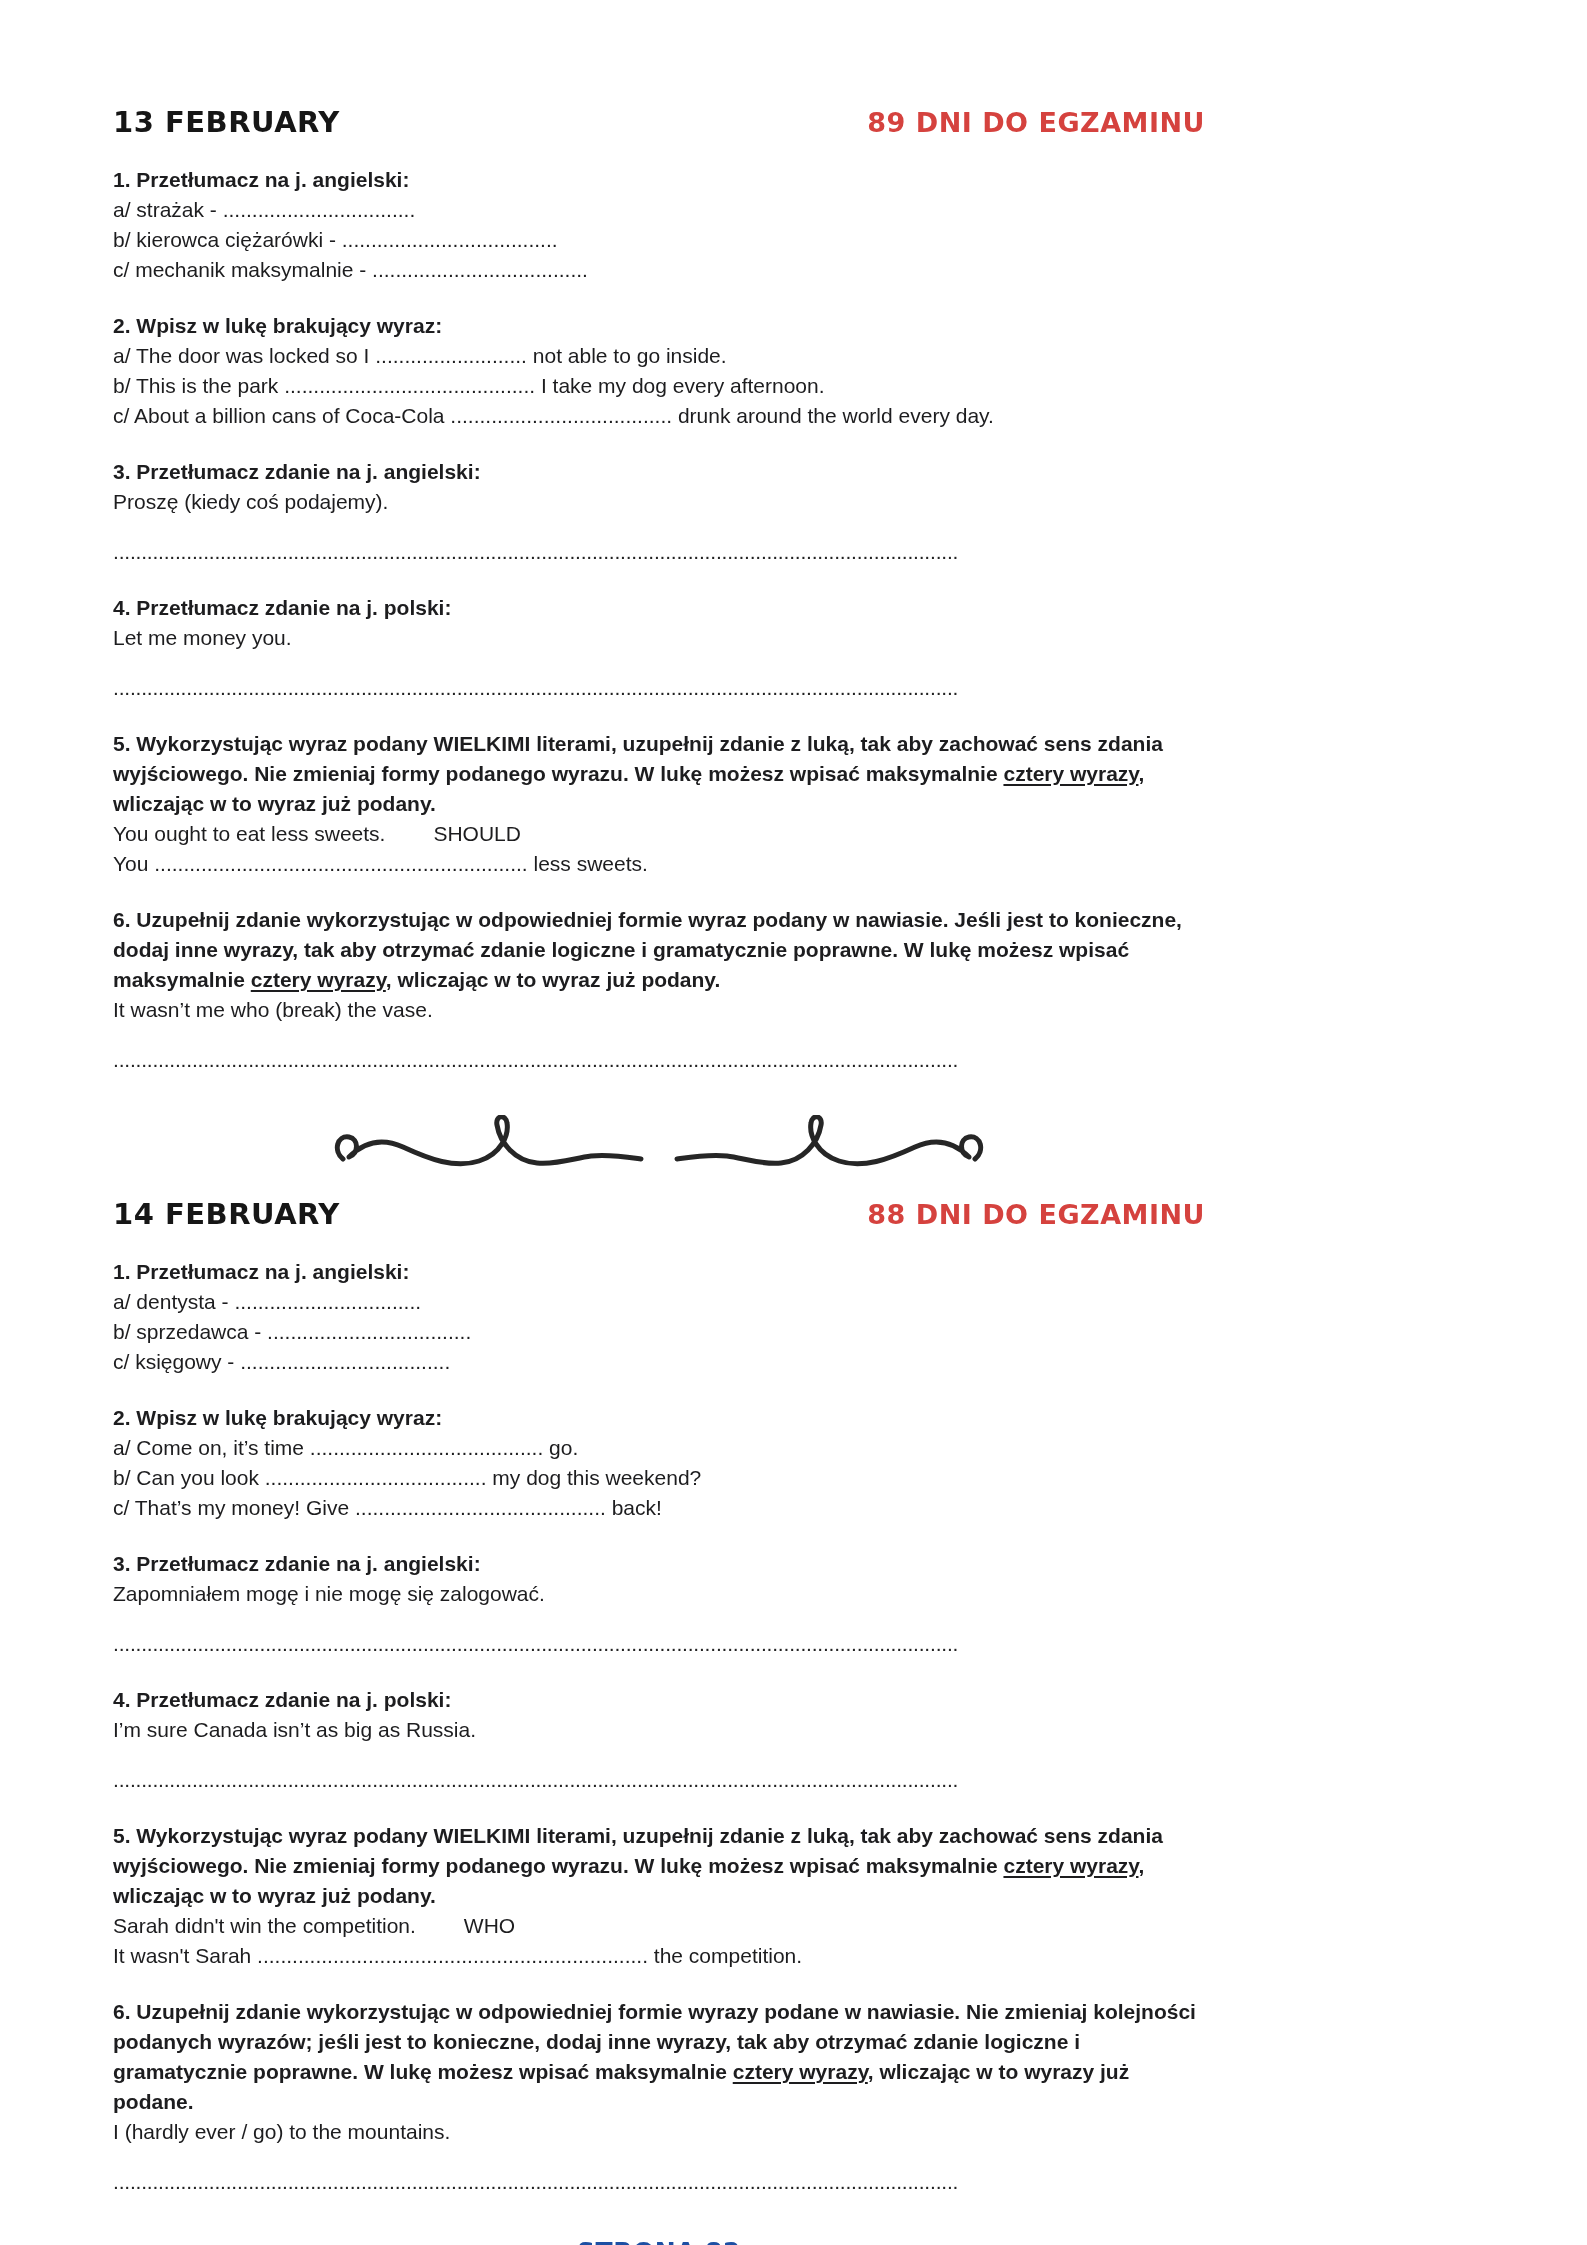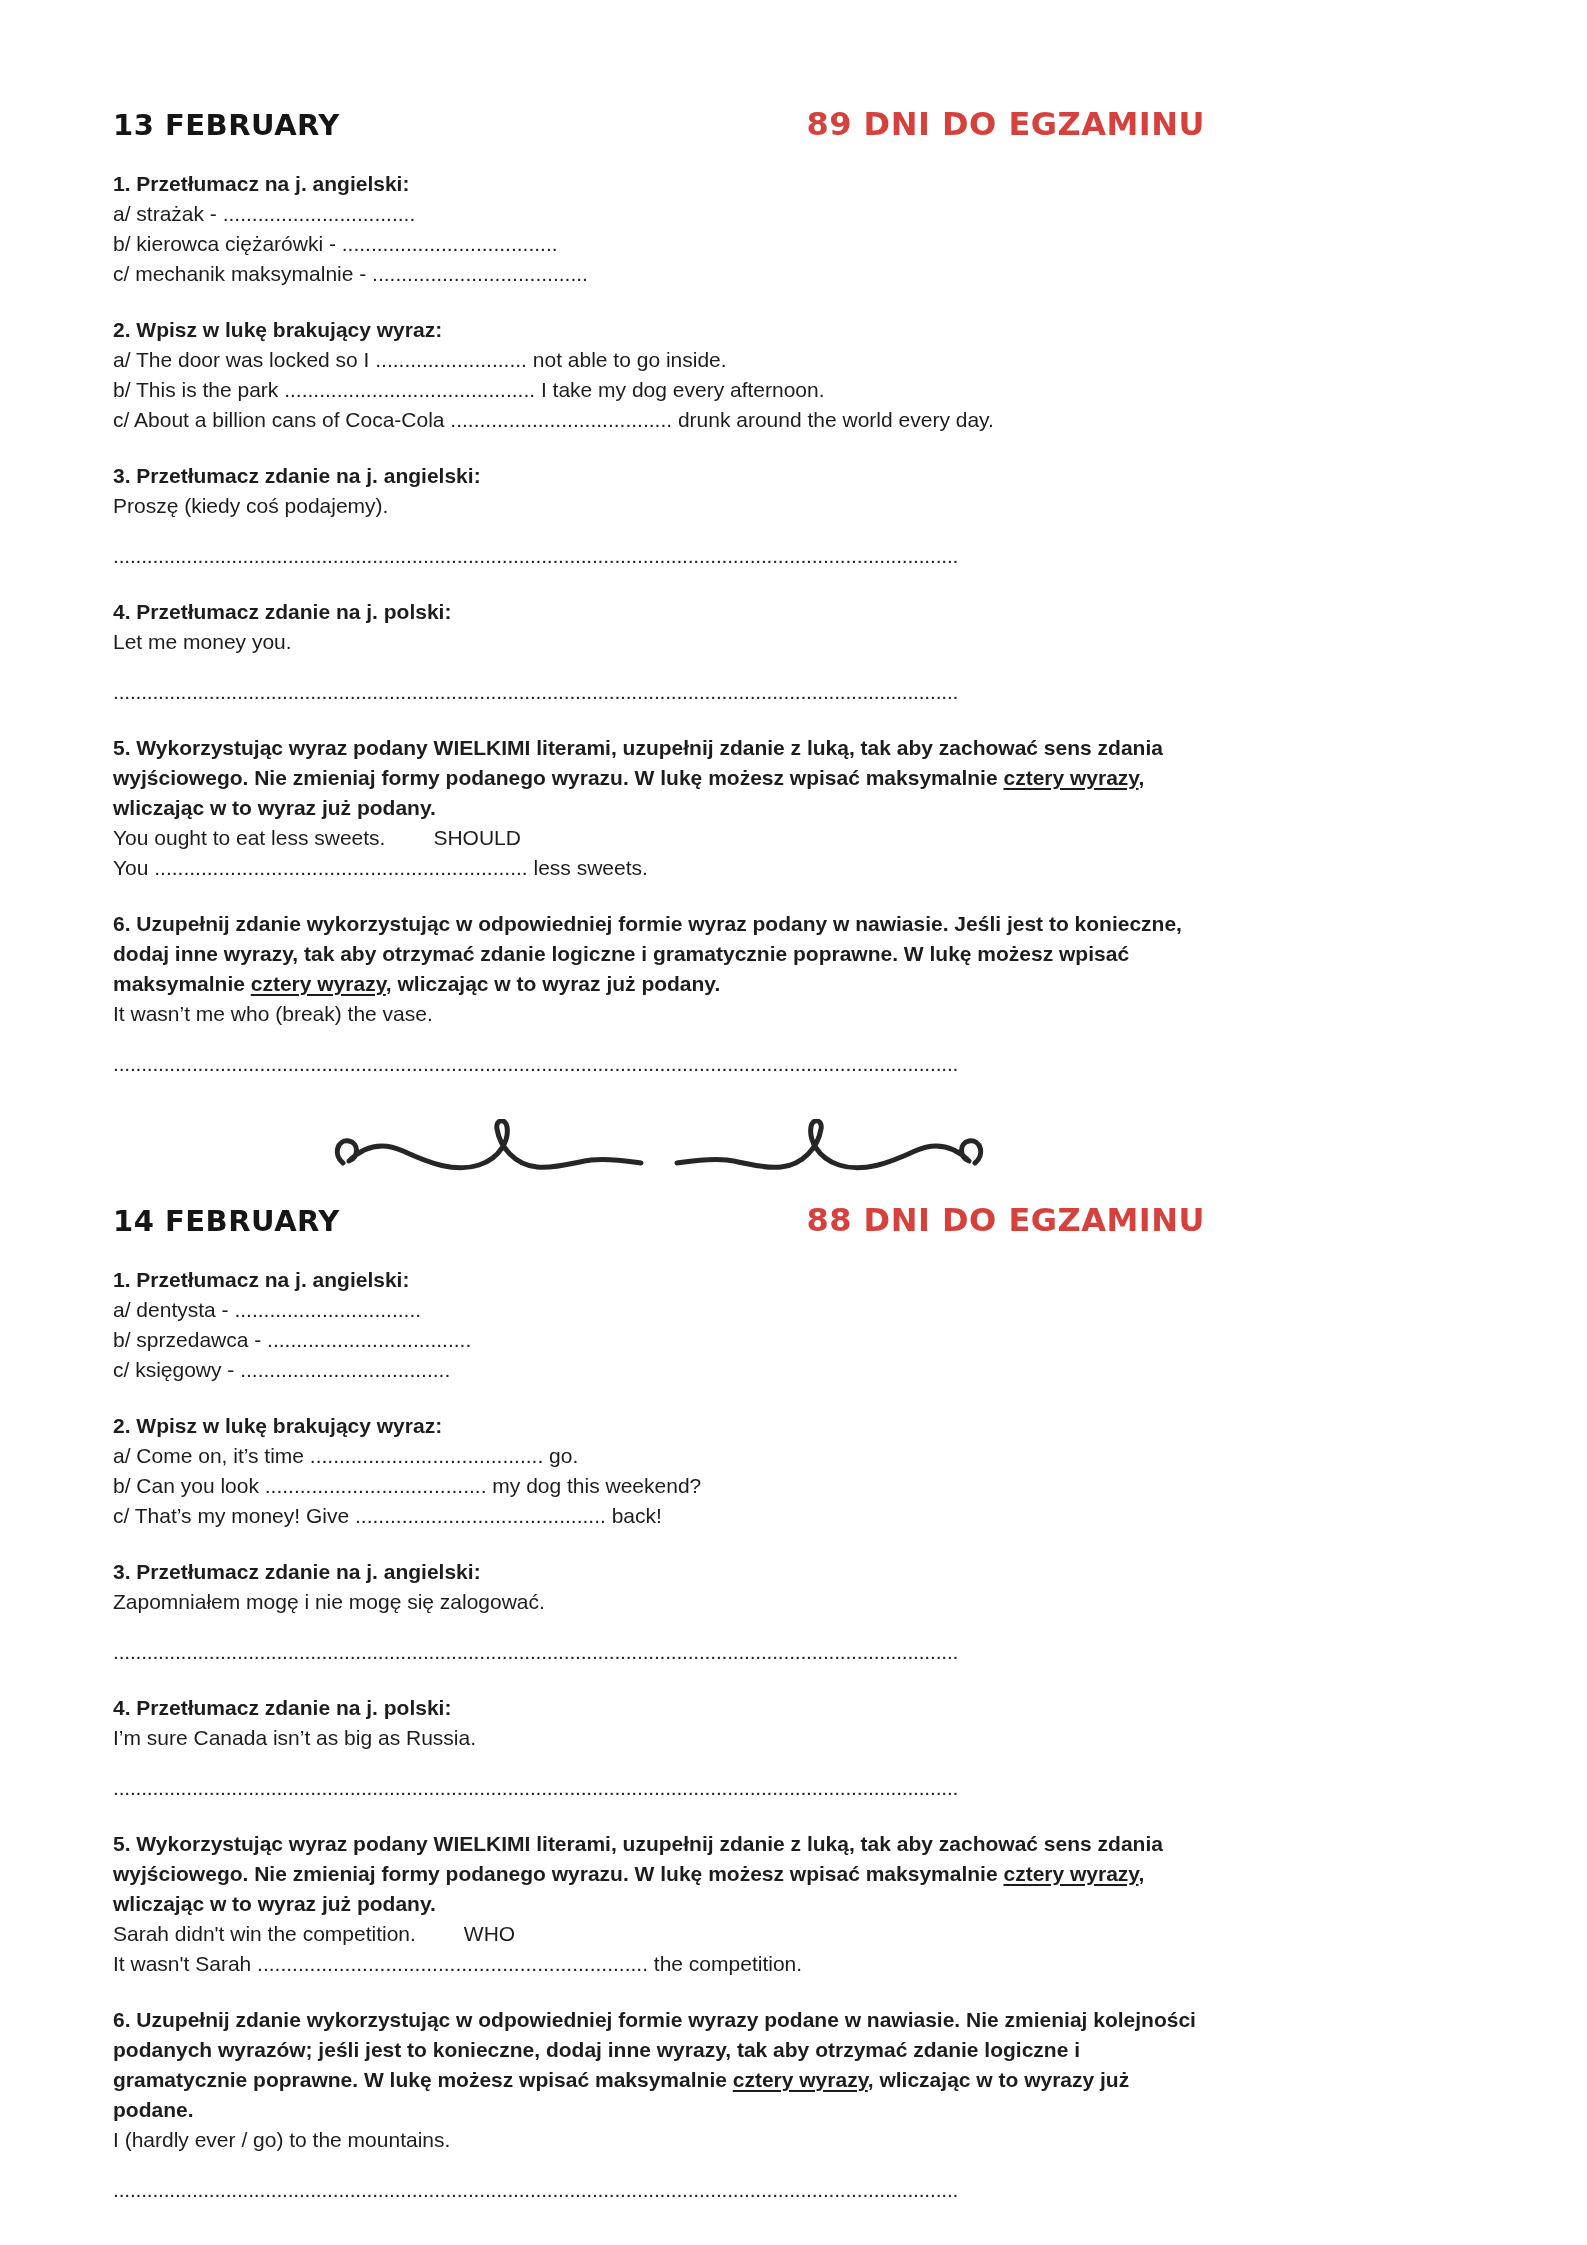--- a/index.html
+++ b/index.html
@@ -28,21 +28,21 @@
   .day-title {
     font-family: "DejaVu Sans", sans-serif;
     font-weight: bold;
     font-size: 29px;
     letter-spacing: 0.5px;
     color: #161616;
   }
   .countdown {
     font-family: "DejaVu Sans", sans-serif;
     font-weight: bold;
-    font-size: 32px;
+    font-size: 27px;
     letter-spacing: 0.5px;
     color: #d5423e;
   }
   .task { margin-top: 26px; }
   .task-title {
     font-weight: bold;
     font-size: 21px;
     line-height: 30px;
   }
   .line {

